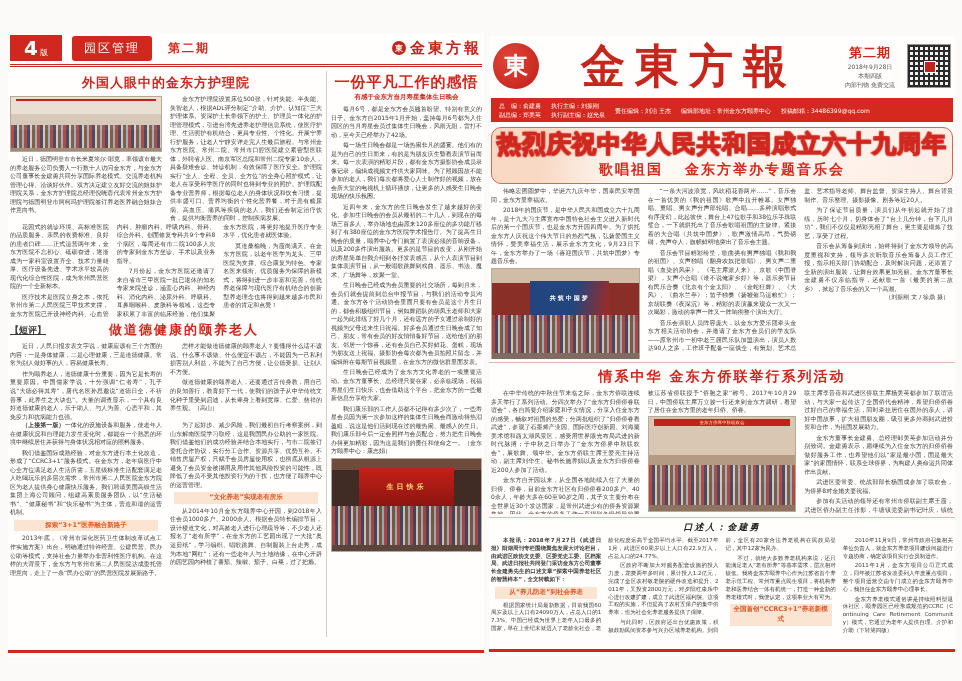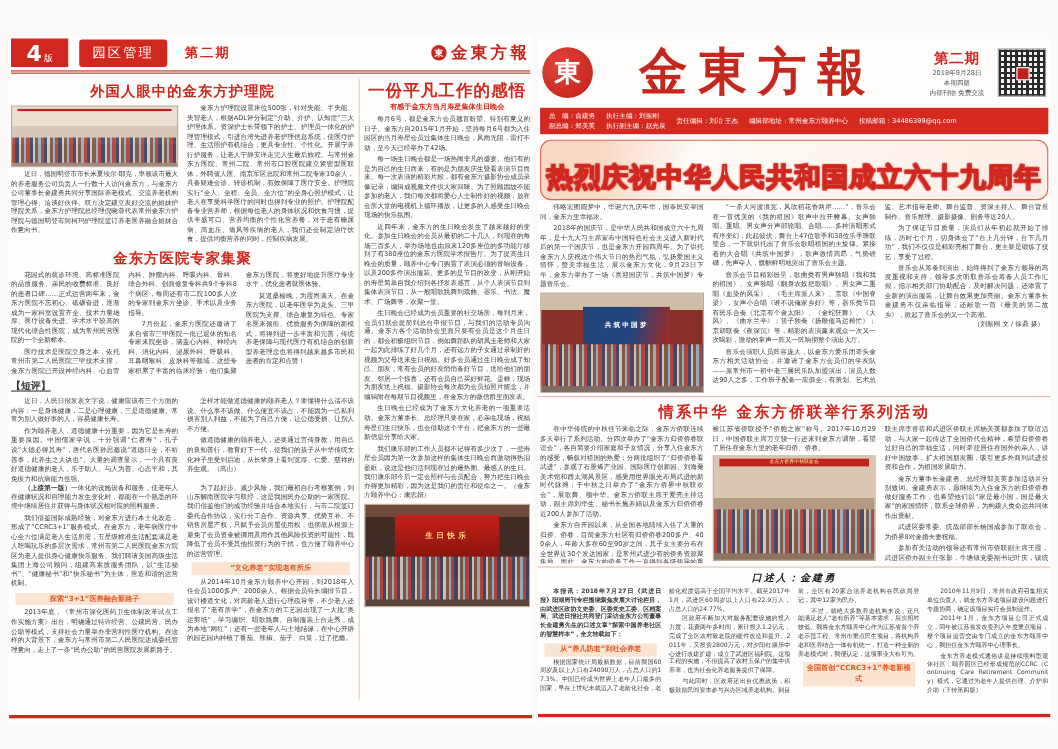--- a/index.html
+++ b/index.html
@@ -56,21 +56,21 @@
   .mast-info { width:62px; text-align:center; }
   .mi-issue { color:#d0281e; font-size:13px; font-weight:bold; letter-spacing:1px; }
   .mi-line { font-size:6px; color:#555; line-height:1.5; }
   .qr { width:44px; height:44px; margin-left:6px; border:1px solid #999; position:relative;
     background:repeating-linear-gradient(0deg,#2a2a2a 0 2px,transparent 2px 5px),repeating-linear-gradient(90deg,#2a2a2a 0 2px,#f2f2f2 2px 5px); }
   .qr-c { position:absolute; left:16px; top:16px; width:12px; height:12px; background:#c0231b; border:1px solid #fff; }
   .credits { display:flex; align-items:center; gap:10px; background:#d5281e; color:#fff; font-size:6px; line-height:1.5; padding:3px 8px; margin:2px 2px 0; }
   .cr-col div { white-space:nowrap; }
   .cr-item { white-space:nowrap; }
 
-  .banner { border:1.5px solid #e2604e; border-radius:10px; margin:5px 2px 3px; padding:17px 4px 4px; text-align:center;
+  .banner { border:1.5px solid #e2604e; border-radius:10px; margin:5px 2px 3px; padding:0 4px 4px; text-align:center;
     background:linear-gradient(100deg,#f8d9c4 0 12%,#fffaf6 30%,#fdeee6 100%); }
   .banner-l1 { font-size:24px; font-weight:bold; letter-spacing:1px; color:#fff;
     -webkit-text-stroke:1.1px #d0281e;
     text-shadow:1px 1px 1px rgba(208,40,30,.6),-1px -1px 1px rgba(208,40,30,.6),1px -1px 1px rgba(208,40,30,.6),-1px 1px 1px rgba(208,40,30,.6); }
   .banner-l2 { color:#d5281e; font-size:14px; font-weight:bold; letter-spacing:2px; margin-top:1px; }
   .banner-l2 .gap { display:inline-block; width:22px; }
 
   .concert-sec { margin:2px 2px 0; max-height:172px; overflow:hidden; }
   .ph-concert { height:92px; background:linear-gradient(180deg,#cfbda8 0 16%,#8a2e28 16% 58%,#7d6c5f 58%); }
   .ph-concert .scr { position:absolute; left:26%; right:20%; top:14%; height:38%; background:linear-gradient(100deg,#23457e 0 55%,#a02a24); color:#fff; font-size:6px; font-weight:bold; letter-spacing:2px; display:flex; align-items:center; justify-content:center; }
@@ -112,32 +112,32 @@
               <div class="ph-strip"></div>
             </div>
             <div class="plist">
                 <p>近日，德国明登市市长米夏埃尔·耶克，率领该市最大的养老服务公司负责人一行数十人访问金东方，与金东方公司董事长金建勇共同分享国际养老模式、交流养老机构管理心得、洽谈好伙伴。双方决定建立友好交流的姐妹护理院关系，金东方护理院总经理倪晓蓉代表常州金东方护理院与德国明登市阿柯玛护理院签订养老医养融合姐妹合作意向书。</p>
                 <p>金东方护理院设置床位500张，针对失能、半失能、失智老人，根据ADL评分制定“介助、介护、认知症”三大护理体系。资深护士长带领下的护士、护理员一体化的护理管理模式，引进台湾先进养老护理信息系统，使医疗护理、生活照护有机结合，更具专业性、个性化。开展宁养行护服务，让老人宁静安详走完人生最后旅程。与常州金东方医院、常州二院、常州市口腔医院建立紧密型医联体，外聘省人医、南京军区总院和常州二院专家10余人，具备疑难会诊、转诊机制，有效保障了医疗安全。护理院实行“全人、全程、全员、全方位”的全身心照护模式，让老人在享受科学医疗的同时也得到专业的照护。护理院配备专业营养师，根据每位老人的身体状况和饮食习惯，提供丰盛可口、营养均衡的个性化营养餐，对于患有糖尿病、高血压、痛风等疾病的老人，我们还会制定治疗饮食，提供均衡营养的同时，控制疾病发展。</p>
               </div>
           </div>
         </section>
 
         <section>
-          <h2 class="red-h">金东方医院专家集聚</h2>
           <div class="cols-3 t6 plist">
               <p>花园式的就诊环境、高标准医院的品质服务、亲民的收费标准、良好的患者口碑……正式运营两年来，金东方医院不忘初心、砥砺奋进，逐渐成为一家科室设置齐全、技术力量雄厚、医疗设备先进、学术水平较高的现代化综合性医院，成为常州民营医院的一个全新标本。</p>
               <p>医疗技术是医院立身之本，依托常州市第二人民医院三甲技术支撑，金东方医院已开设神经内科、心血管内科、肿瘤内科、呼吸内科、骨科、综合外科、创面修复专科共9个专科8个病区，每周还有市二院100多人次的专家到金东方坐诊、手术以及业务指导。</p>
               <p>7月份起，金东方医院还邀请了来自省市三甲医院一批已退休的知名专家来院坐诊，涵盖心内科、神经内科、消化内科、泌尿外科、呼吸科、耳鼻咽喉科、皮肤科等领域，这些专家积累了丰富的临床经验，他们集聚金东方医院，将更好地提升医疗专业水平，优化患者就医体验。</p>
               <p>莫道桑榆晚，为霞尚满天。在金东方医院，以老年医学为龙头、三甲医院为支撑、综合康复为特色、专家名医来领衔、优质服务为保障的新模式，将得到进一步丰富和完善，传统养老保障与现代医疗有机结合的创新型养老理念也将得到越来越多市民和患者的肯定和点赞！</p>
             </div>
         </section>
 
         <section>
           <div class="rev-head">
             <span class="rev-label">【短评】</span>
+            <span class="rev-title">做道德健康的颐养老人</span>
           </div>
           <div class="cols-2 t6 plist">
               <p>近日，人民日报发表文字说，健康应该有三个方面的内容：一是身体健康，二是心理健康，三是道德健康。常常为别人做好事的人，容易健康长寿。</p>
               <p>作为颐养老人，道德健康十分重要，因为它是长寿的重要原因。中国儒家学说，十分强调“仁者寿”，孔子说“大德必得其寿”，唐代名医孙思邈说“道德日全，不祈善事，此养生之大诀也”。大量的调查显示，一个具有良好道德健康的老人，乐于助人、与人为善、心态平和，其免疫力和抗病能力也强。</p>
               <p>怎样才能做道德健康的颐养老人？要懂得什么话不该说、什么事不该做、什么便宜不该占，不能因为一己私利损害别人利益，不能为了自己方便，让公德受损、让别人不方便。</p>
               <p>做道德健康的颐养老人，还要通过言传身教，用自己的良知善行，教育好下一代，使我们的孩子从中华传统文化种子里受到启迪，从长辈身上看到宽厚、仁爱、慈祥的养生观。（高山）</p>
             </div>
         </section>
 
         <section>
@@ -202,20 +202,23 @@
         <div>执行主编：刘振刚</div>
         <div>执行副主编：赵光泉</div>
       </div>
       <div class="cr-item">责任编辑：刘冶 王杰</div>
       <div class="cr-item">编辑部地址：常州金东方颐养中心</div>
       <div class="cr-item">投稿邮箱：34486399@qq.com</div>
     </div>
 
     <div class="banner">
       <div class="banner-l1">热烈庆祝中华人民共和国成立六十九周年</div>
+      <div class="banner-l2">
+        <span>歌唱祖国</span><span class="gap"></span><span>金东方举办专题音乐会</span>
+      </div>
     </div>
 
     <section class="concert-sec">
       <div class="cols-3 t6">
         <div class="plist">
             <p>伟略宏图圆梦中，华诞六九庆年华，国泰民安举国同，金东方里幸福浓。</p>
             <p>2018年的国庆节，是中华人民共和国成立六十九周年，是十九大习主席宣布中国特色社会主义进入新时代后的第一个国庆节，也是金东方开园四周年。为了烘托金东方人庆祝这个伟大节日的热烈气氛，弘扬爱国主义情怀，赞美幸福生活，展示金东方文化，9月23日下午，金东方举办了一场《喜迎国庆节，共筑中国梦》专题音乐会。</p>
           </div>
         <div class="photo ph-concert crowd">
           <div class="scr">共筑中国梦</div>

